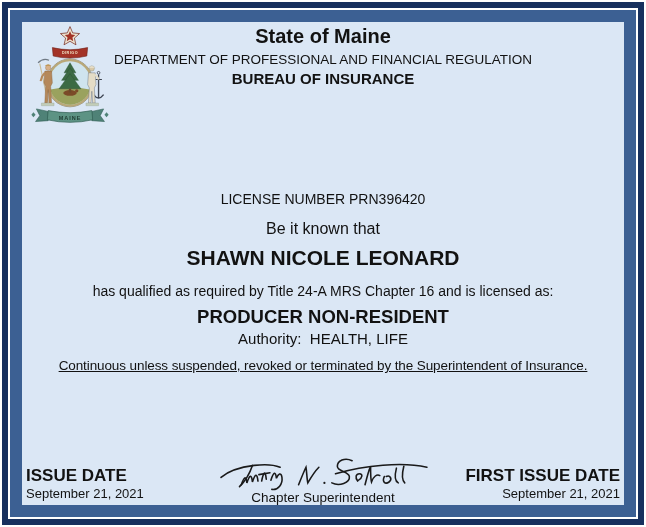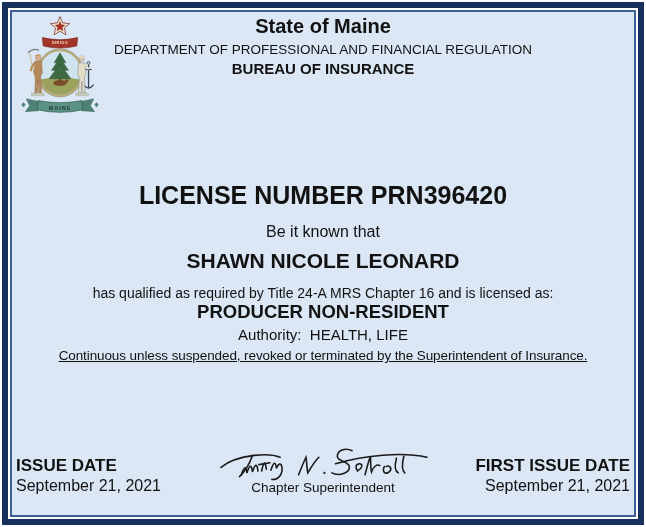--- a/index.html
+++ b/index.html
@@ -6,47 +6,47 @@
   body{
     width:646px;height:527px;
     font-family:"Liberation Sans", sans-serif;
     background:#ffffff;
     color:#121212;
     -webkit-font-smoothing:antialiased;
   }
   .page{position:relative;width:646px;height:527px;background:#ffffff;overflow:hidden;}
   .frame-navy{position:absolute;inset:2px;background:#17305e;padding:6px;box-sizing:border-box;}
   .frame-white{background:#ffffff;padding:2px;height:100%;box-sizing:border-box;}
-  .frame-steel{background:#3c6093;padding:2px;height:100%;box-sizing:border-box;}
+  .frame-steel{background:#3c6093;padding:12px;height:100%;box-sizing:border-box;}
   .content{background:#dbe7f5;height:100%;position:relative;box-sizing:border-box;overflow:hidden;}
 
   .seal{position:absolute;left:6px;top:3px;width:84px;height:104px;}
 
   .header{position:absolute;left:0;right:0;top:3px;text-align:center;line-height:1.15;}
   .title{font-size:20px;font-weight:bold;}
   .dept{font-size:13.5px;font-weight:normal;margin-top:4px;}
   .bureau{font-size:15px;font-weight:bold;margin-top:2px;}
 
   .license{position:absolute;left:0;right:0;top:169px;text-align:center;line-height:1.15;}
-  .lic-no{font-size:25px;font-weight:bold;}
+  .lic-no{font-size:14px;font-weight:normal;}
   .known{font-size:16px;margin-top:13px;}
   .name{font-size:21px;font-weight:bold;margin-top:8px;}
   .qual{font-size:14px;margin-top:12px;}
-  .type{font-size:18.5px;font-weight:bold;margin-top:0;}
+  .type{font-size:18.5px;font-weight:bold;margin-top:7px;}
   .auth{font-size:15px;margin-top:3px;white-space:pre-wrap;}
 
   .terms{
     position:absolute;left:0;right:0;top:336px;text-align:center;
     font-size:13.5px;text-decoration:underline;letter-spacing:-0.1px;
   }
 
   .issue{position:absolute;left:4px;top:443px;line-height:1.25;}
   .first-issue{position:absolute;right:4px;top:443px;text-align:right;line-height:1.25;}
   .date-label{font-size:17px;font-weight:bold;}
-  .date-value{font-size:16px;}
+  .date-value{font-size:13px;}
 
   .signer{position:absolute;left:0;right:0;top:424px;text-align:center;}
   .sig{display:block;margin:0 auto;width:215px;height:48px;}
   .sig-title{font-size:13.5px;margin-top:-4px;}
 </style>
 </head>
 <body>
 
 <div class="page">
   <div class="frame-navy">

